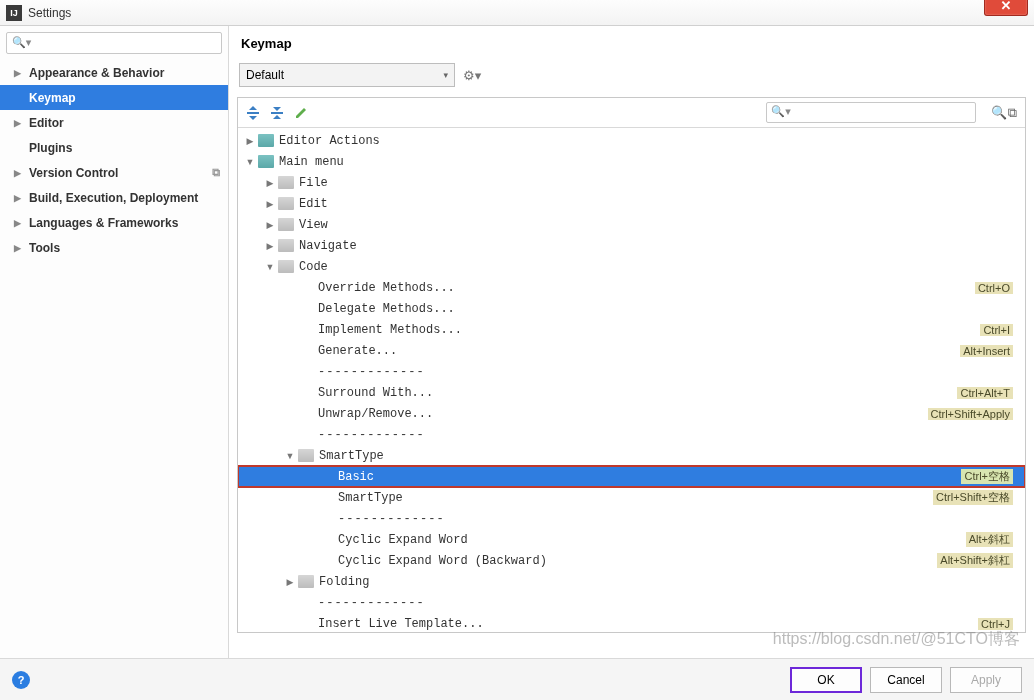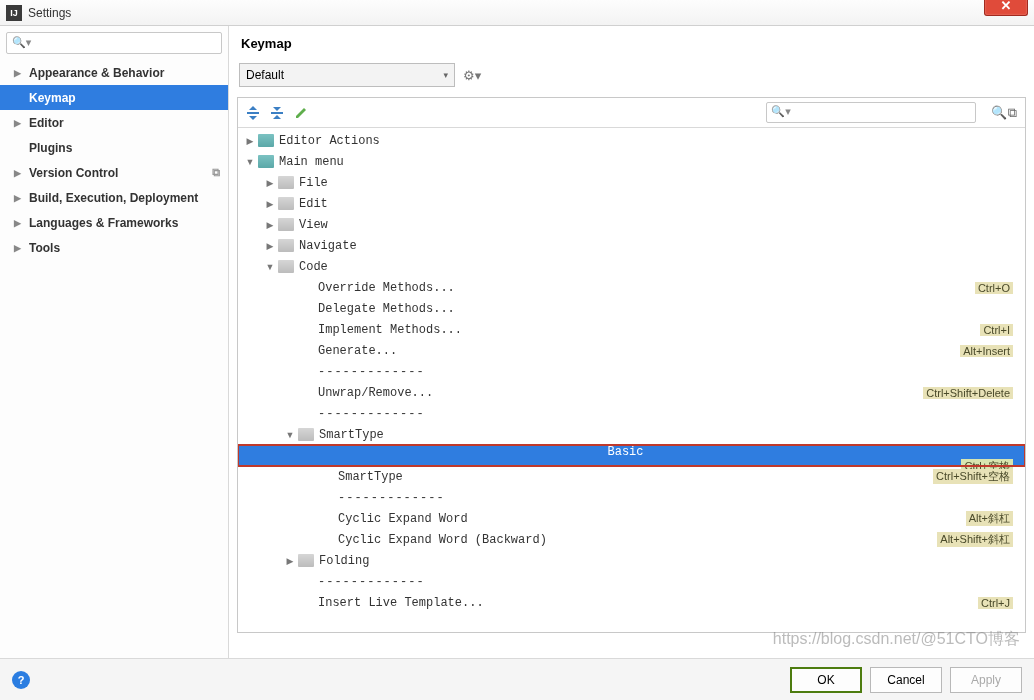--- a/index.html
+++ b/index.html
@@ -45,28 +45,28 @@
 .tree-row .indent { display: inline-block; }
 .tree-row .exp { width: 12px; color: #777; font-size: 9px; text-align: center; }
 .tree-row .folder-icon { width: 16px; height: 13px; margin: 0 5px 0 2px; display: inline-block; }
 .folder-gray { background: linear-gradient(#d6d6d6,#bcbcbc); border-radius: 1px; }
 .folder-teal { background: linear-gradient(#7bc2c2,#5ba8a8); border-radius: 1px; }
 .tree-row .label { color: #333; font-family: Liberation Mono, monospace; }
 .tree-row.selected { background: #2f7de0; color: #fff; }
 .tree-row.selected .label { color: #fff; }
 .tree-row .shortcut { margin-left: auto; background: #e8e2b7; color: #4a4a2a; padding: 0 3px; font-size: 11px; }
 .tree-row.selected .shortcut { background: #d8e5b0; }
-.tree-row.highlight-box { outline: 2px solid #c0392b; outline-offset: -1px; flex-direction: column; }
+.tree-row.highlight-box { outline: 2px solid #c0392b; outline-offset: -1px; }
 .sep-dash { color: #999; letter-spacing: 1px; }
 
 .footer { height: 42px; border-top: 1px solid #d9d9d9; background: #f5f5f5; display: flex; align-items: center; padding: 0 12px; gap: 8px; }
 .footer .help-icon { width: 18px; height: 18px; border-radius: 50%; background: #2a7de1; color: #fff; display: flex; align-items: center; justify-content: center; font-weight: bold; font-size: 11px; }
 .footer .spacer { flex: 1; }
 .footer button { min-width: 72px; height: 26px; border: 1px solid #b8b8b8; background: #fdfdfd; cursor: pointer; }
-.footer button.primary { border: 2px solid #4d7c0f; margin-left: 12px; }
+.footer button.primary { border: 2px solid #6d28d9; margin-left: 12px; }
 .footer button:disabled { color: #aaa; }
 
 .watermark { position: absolute; right: 14px; bottom: 50px; color: rgba(120,120,120,.5); font-size: 16px; pointer-events: none; }
 </style>
 </head>
 <body>
 
 <div class="titlebar">
   <div class="app-icon">IJ</div>
   <div class="title">Settings</div>
@@ -216,22 +216,27 @@
             <span class="indent" style="width:80px"></span>
             <span class="label">Generate...</span>
             <span class="shortcut">Alt+Insert</span>
           </div>
         <div class="tree-row">
             <span class="indent" style="width:80px"></span>
             <span class="label sep-dash">-------------</span>
           </div>
         <div class="tree-row">
             <span class="indent" style="width:80px"></span>
+            <span class="label">Surround With...</span>
+            <span class="shortcut">Ctrl+Alt+T</span>
+          </div>
+        <div class="tree-row">
+            <span class="indent" style="width:80px"></span>
             <span class="label">Unwrap/Remove...</span>
-            <span class="shortcut">Ctrl+Shift+Delete</span>
+            <span class="shortcut">Ctrl+Shift+Apply</span>
           </div>
         <div class="tree-row">
             <span class="indent" style="width:80px"></span>
             <span class="label sep-dash">-------------</span>
           </div>
         <div class="tree-row">
             <span class="indent" style="width:46px"></span>
             <span class="exp">▼</span>
             <span class="folder-icon folder-gray"></span>
             <span class="label">SmartType</span>

